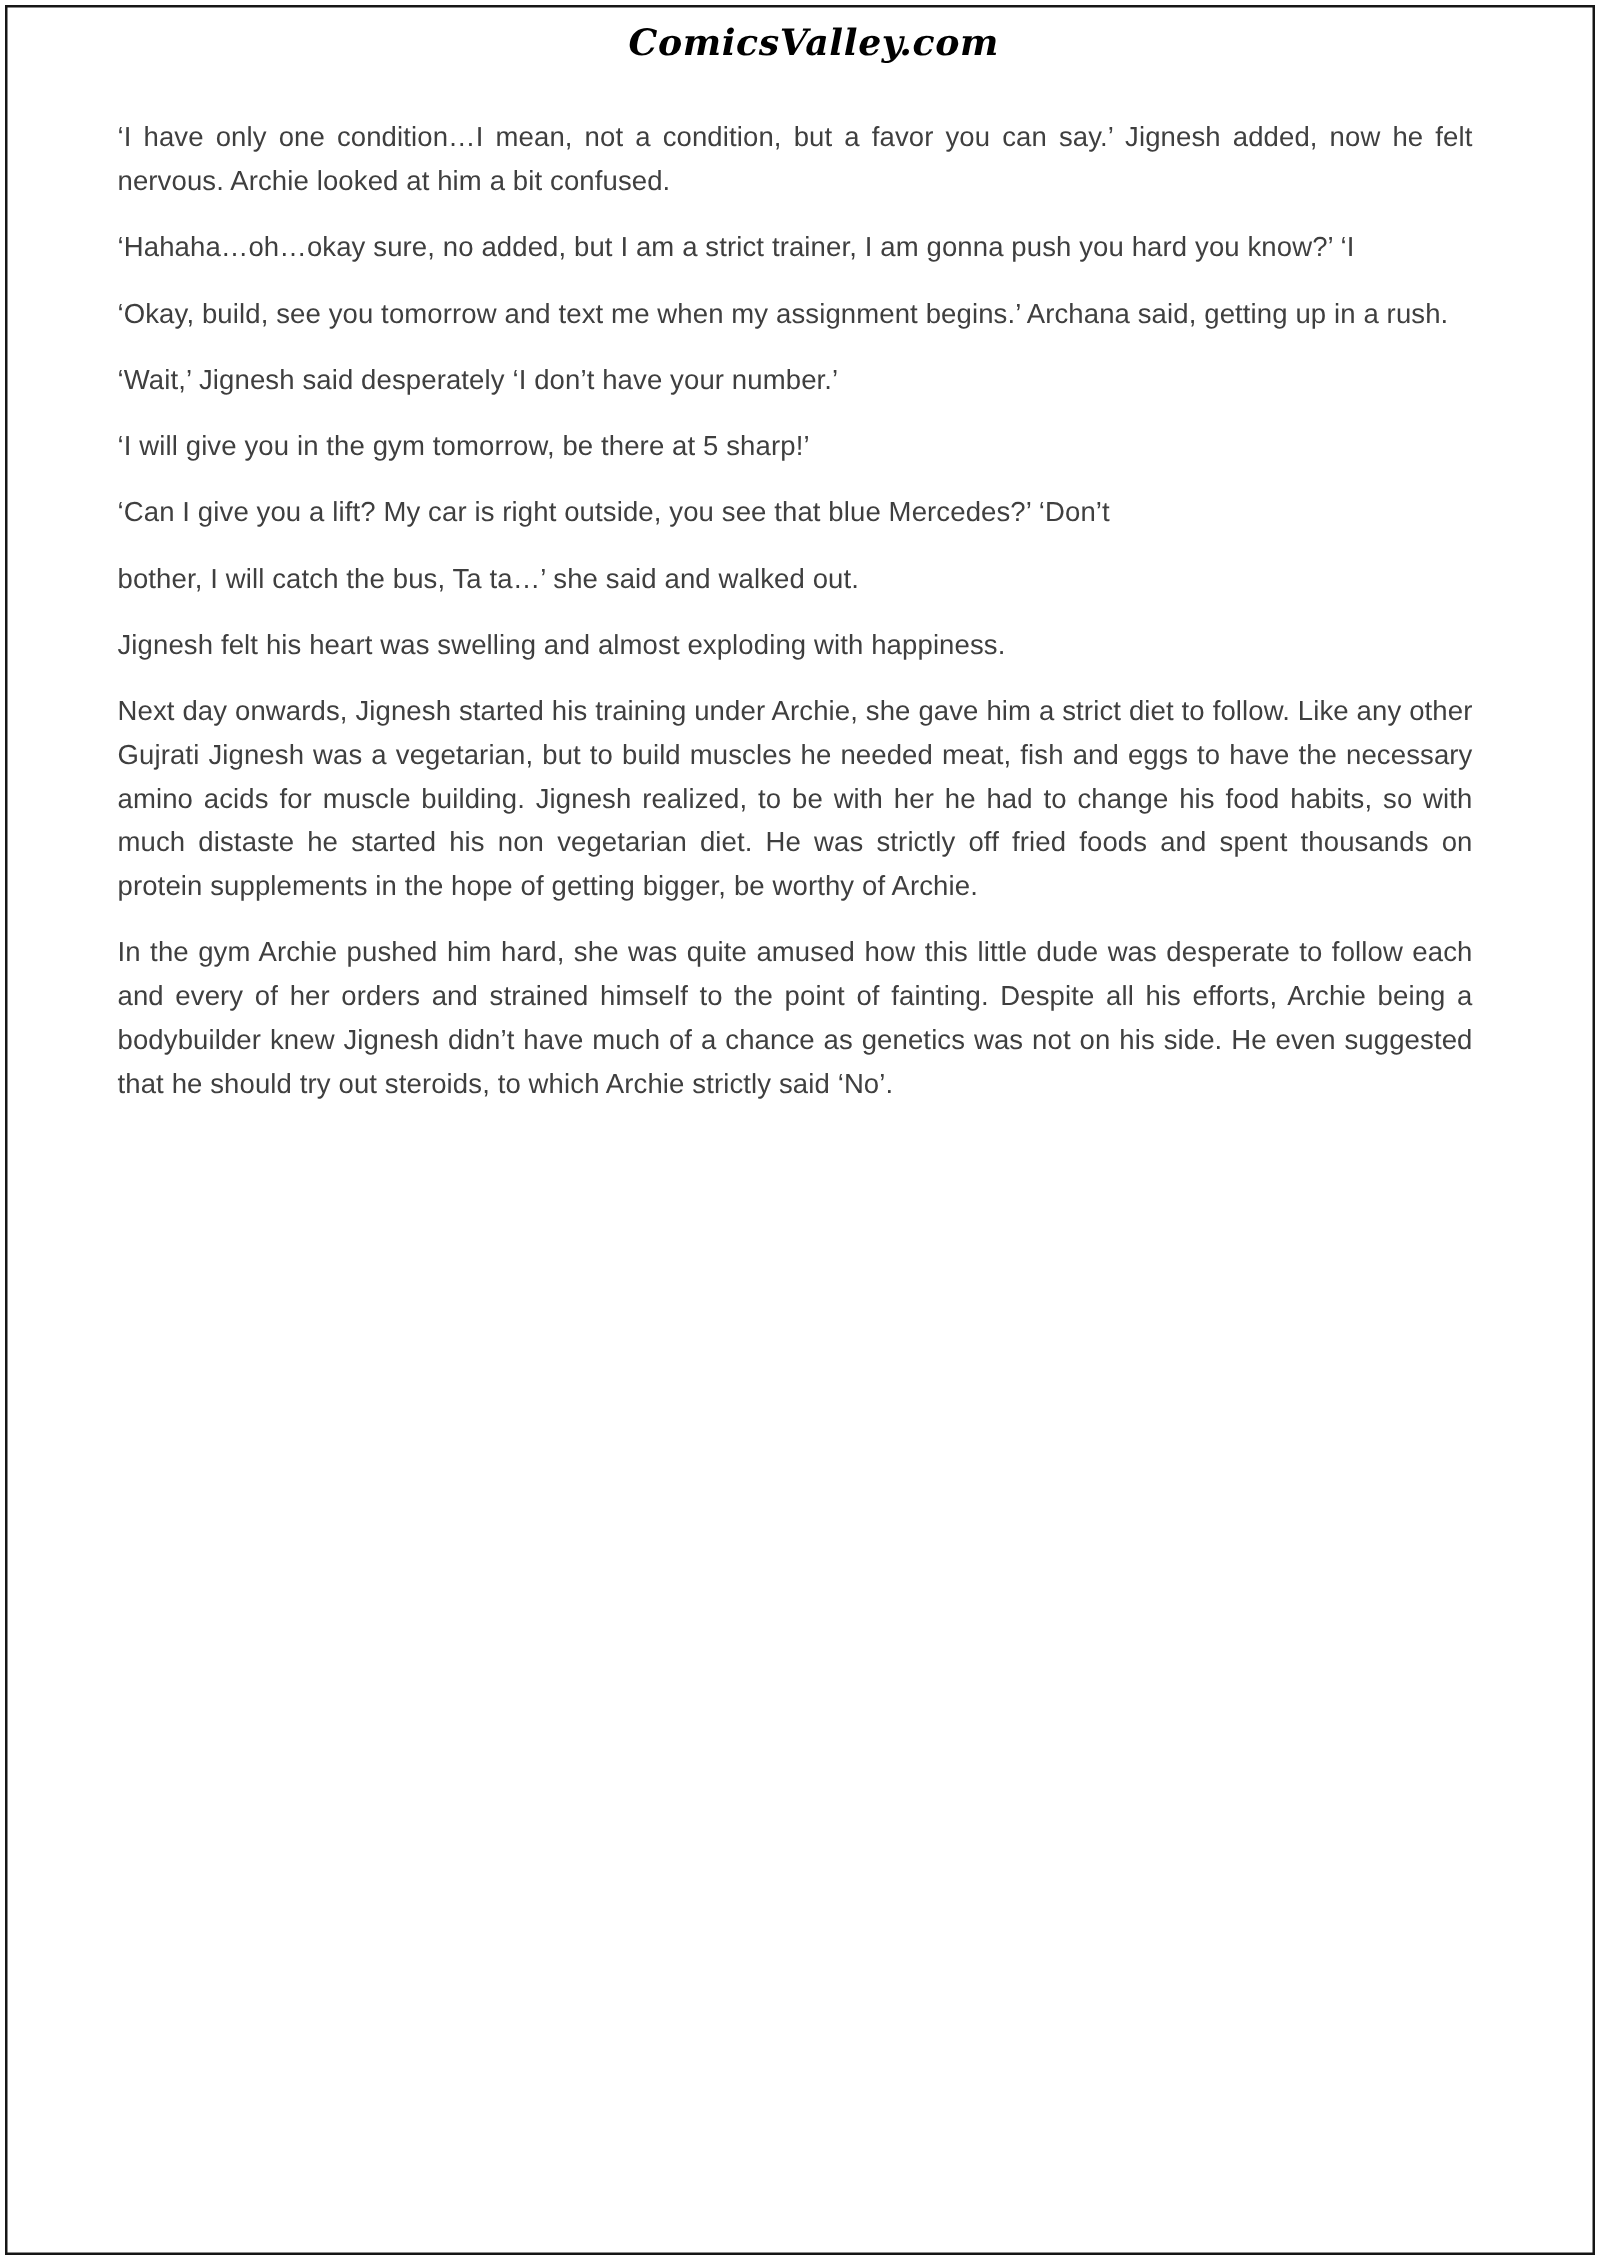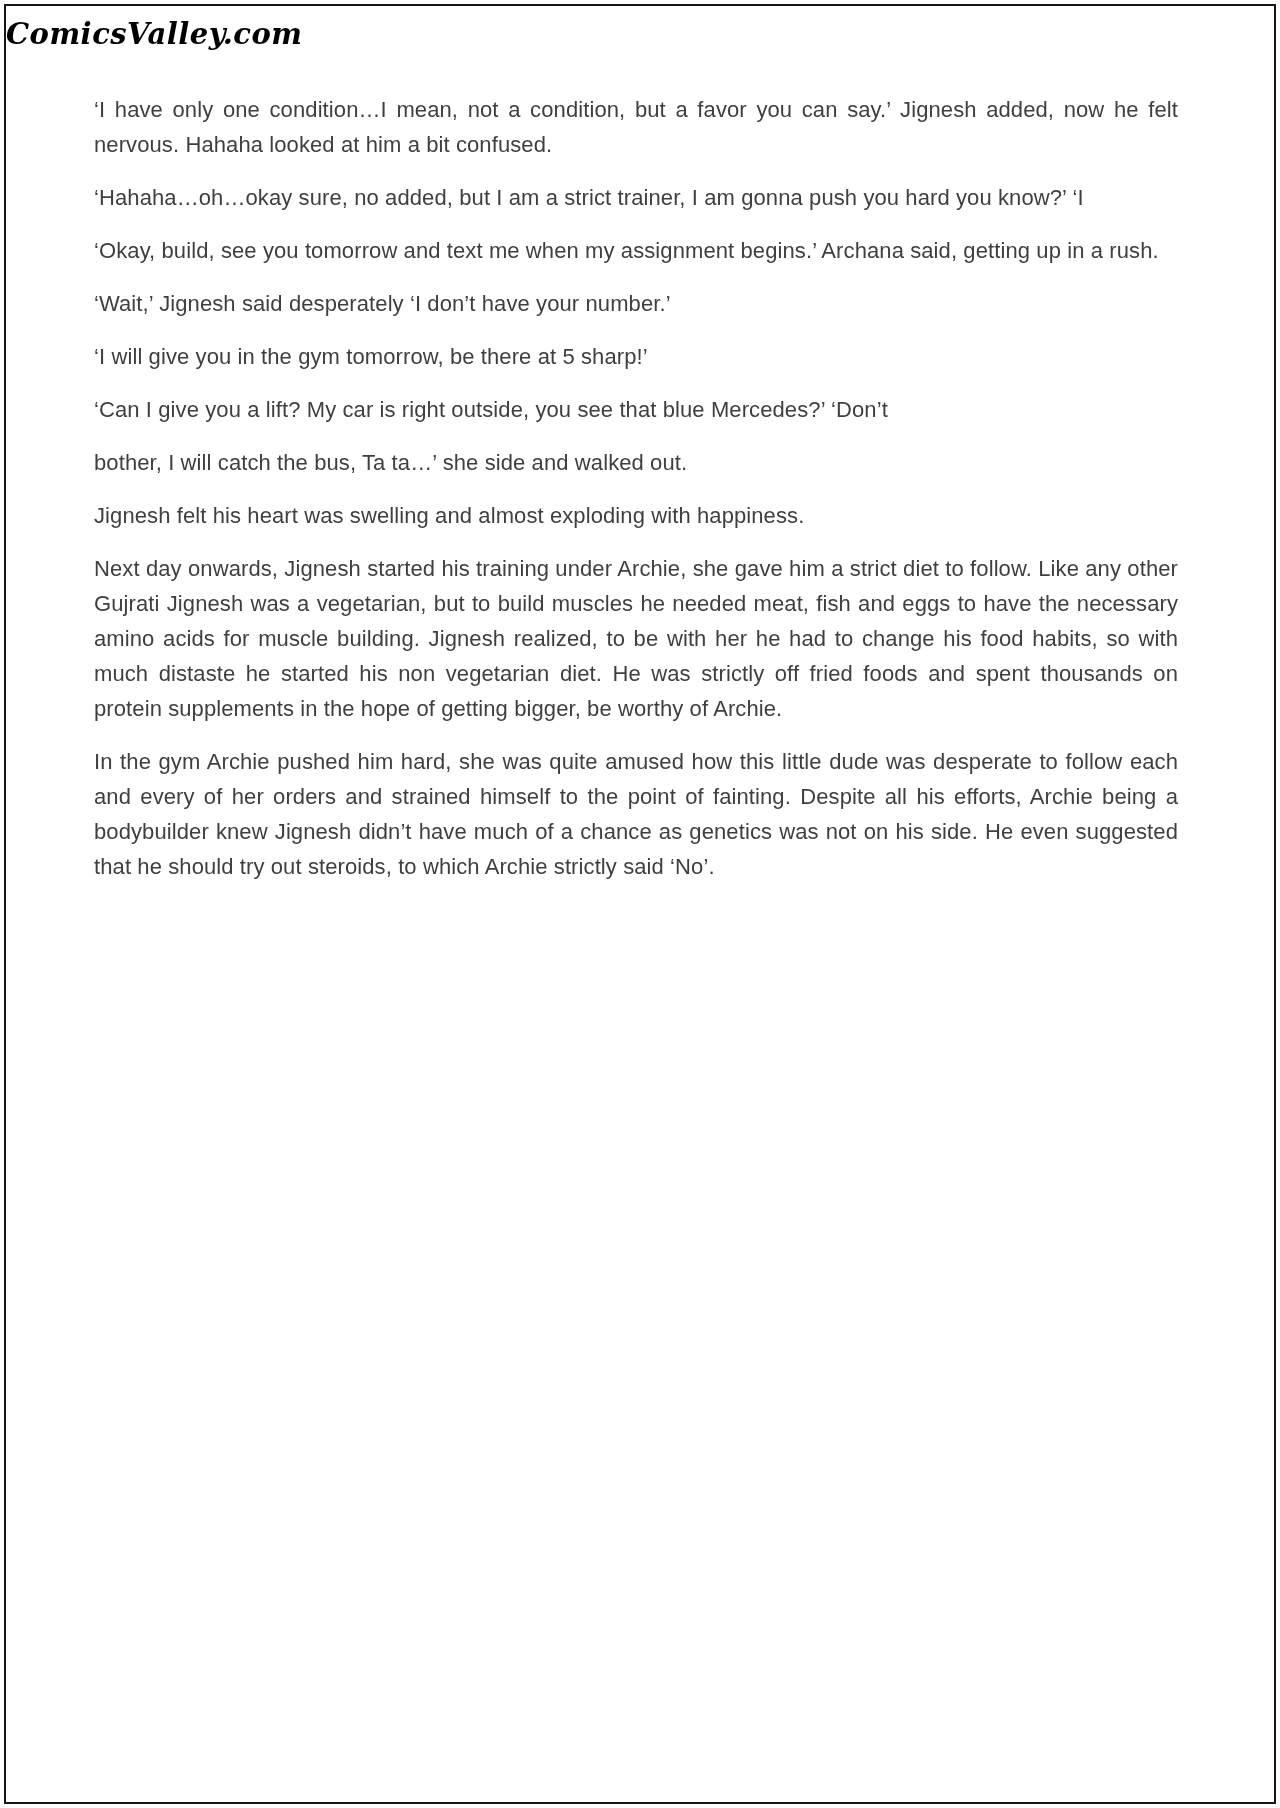--- a/index.html
+++ b/index.html
@@ -14,24 +14,25 @@
     box-sizing: border-box;
     width: 1272px;
     height: 1800px;
     margin: 4px auto;
     border: 2px solid #161616;
     background: #ffffff;
     overflow: hidden;
   }
   .page-header {
     display: flex;
-    justify-content: flex-start;
+    justify-content: center;
     padding: 14px 26px 0 0;
     height: 44px;
     box-sizing: border-box;
+    margin-left: 48px;
   }
   .site-logo {
     font-family: "DejaVu Serif", serif;
     font-weight: 700;
     font-style: italic;
     font-size: 29px;
     letter-spacing: 0.5px;
     color: #000000;
     line-height: 1;
   }
@@ -50,25 +51,25 @@
 </head>
 <body>
 
 <div class="page">
 
   <div class="page-header">
     <span class="site-logo">ComicsValley.com</span>
   </div>
 
   <div class="content">
-    <p>‘I have only one condition…I mean, not a condition, but a favor you can say.’ Jignesh added, now he felt nervous. Hahaha looked at him a bit confused.</p>
+    <p>‘I have only one condition…I mean, not a condition, but a favor you can say.’ Jignesh added, now he felt nervous. Archie looked at him a bit confused.</p>
     <p>‘Hahaha…oh…okay sure, no added, but I am a strict trainer, I am gonna push you hard you know?’ ‘I</p>
     <p>‘Okay, build, see you tomorrow and text me when my assignment begins.’ Archana said, getting up in a rush.</p>
     <p>‘Wait,’ Jignesh said desperately ‘I don’t have your number.’</p>
     <p>‘I will give you in the gym tomorrow, be there at 5 sharp!’</p>
     <p>‘Can I give you a lift? My car is right outside, you see that blue Mercedes?’ ‘Don’t</p>
-    <p>bother, I will catch the bus, Ta ta…’ she side and walked out.</p>
+    <p>bother, I will catch the bus, Ta ta…’ she said and walked out.</p>
     <p>Jignesh felt his heart was swelling and almost exploding with happiness.</p>
     <p>Next day onwards, Jignesh started his training under Archie, she gave him a strict diet to follow. Like any other Gujrati Jignesh was a vegetarian, but to build muscles he needed meat, fish and eggs to have the necessary amino acids for muscle building. Jignesh realized, to be with her he had to change his food habits, so with much distaste he started his non vegetarian diet. He was strictly off fried foods and spent thousands on protein supplements in the hope of getting bigger, be worthy of Archie.</p>
     <p>In the gym Archie pushed him hard, she was quite amused how this little dude was desperate to follow each and every of her orders and strained himself to the point of fainting. Despite all his efforts, Archie being a bodybuilder knew Jignesh didn’t have much of a chance as genetics was not on his side. He even suggested that he should try out steroids, to which Archie strictly said ‘No’.</p>
   </div>
 
 </div>
 
 </body></html>

